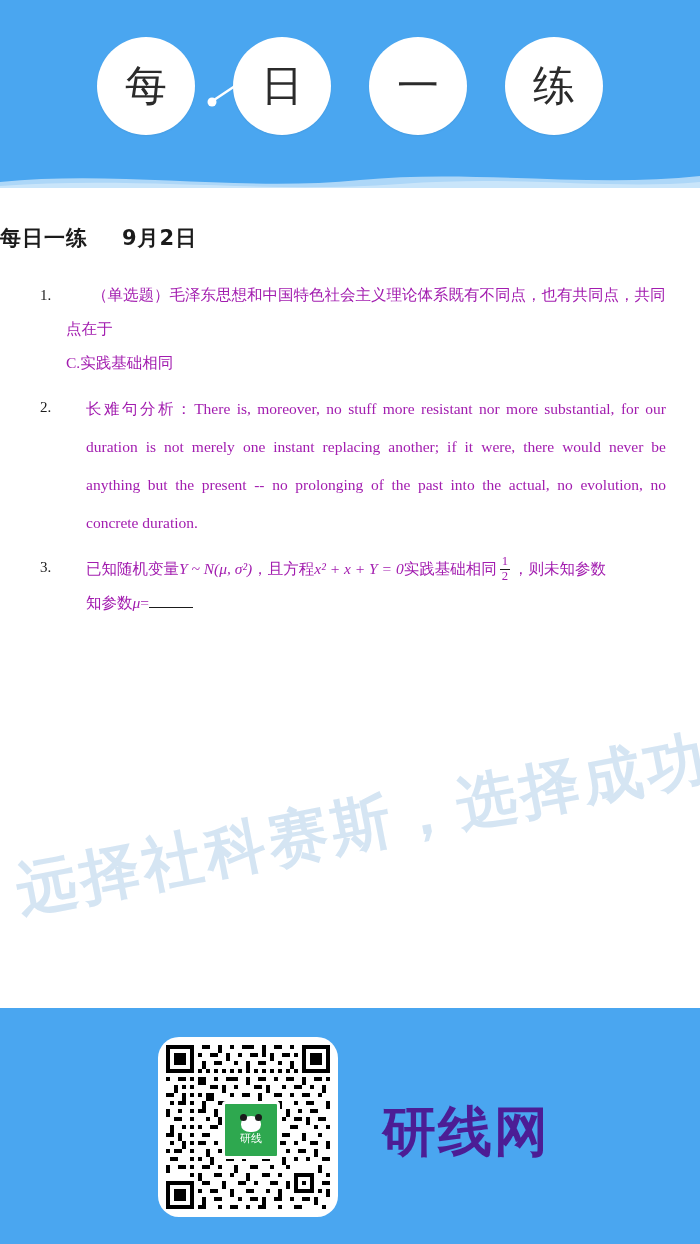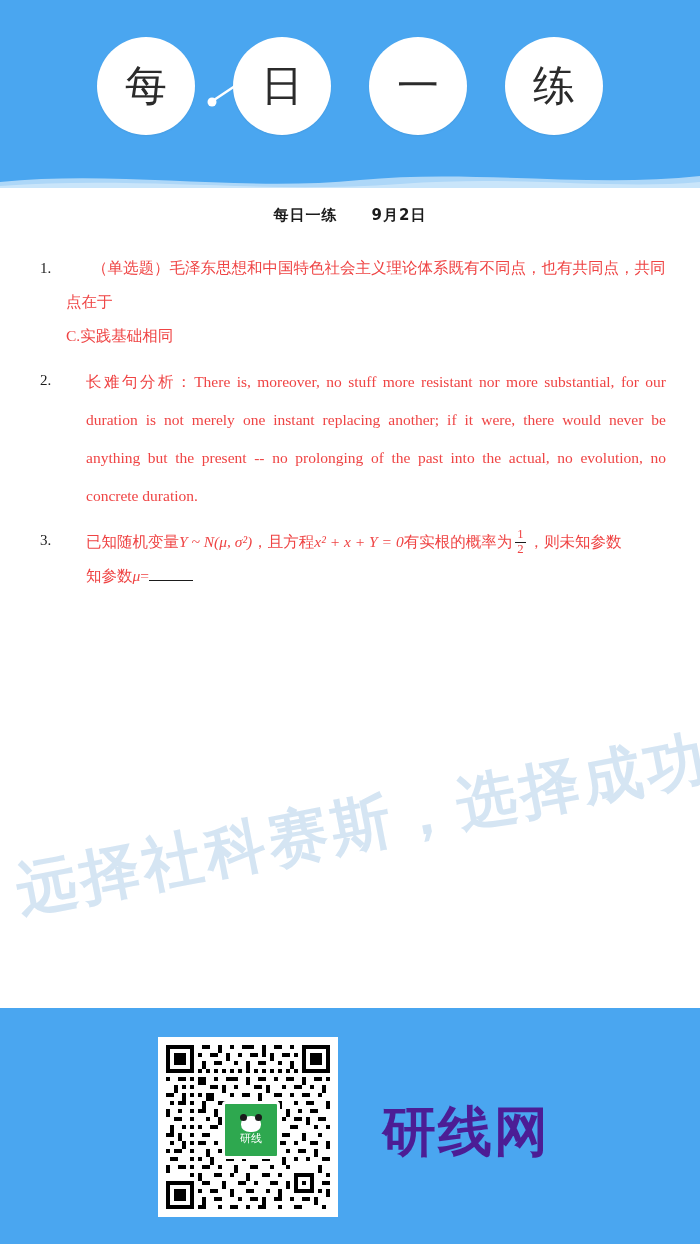--- a/index.html
+++ b/index.html
@@ -71,26 +71,26 @@
 
   
   .content {
     position: relative;
     width: 700px;
     height: 820px;
     background: #ffffff;
     overflow: hidden;
   }
   .doc-title {
-    text-align: center;
+    text-align: left;
     font-family: "DejaVu Sans", sans-serif;
     font-weight: bold;
-    font-size: 15px;
+    font-size: 21px;
     color: #1b1b1b;
-    padding-top: 18px;
+    padding-top: 36px;
     letter-spacing: 1px;
   }
   .doc-title .date-part {
     margin-left: 34px;
     font-weight: bold;
   }
 
   .q-list {
     margin-top: 26px;
     padding: 0 34px 0 40px;
@@ -104,21 +104,21 @@
     width: 26px;
     flex: 0 0 26px;
     font-size: 15px;
     color: #1b1b1b;
     line-height: 34px;
     font-family: "Liberation Serif", serif;
   }
   .q-body {
     flex: 1 1 auto;
     font-size: 15.5px;
-    color: #ef4444;
+    color: #a21caf;
     line-height: 34px;
   }
   .q-stem {
     text-indent: 0;
   }
   .q-stem .indent {
     display: inline-block;
     width: 26px;
   }
   .q-option {
@@ -187,20 +187,21 @@
     position: absolute;
     left: 158px;
     top: 29px;
     width: 180px;
     height: 180px;
     background: #ffffff;
     padding: 0;
     display: flex;
     align-items: center;
     justify-content: center;
+    border-radius: 21px;
   }
   .qr-inner {
     position: relative;
     width: 164px;
     height: 164px;
   }
   .qr-logo {
     position: absolute;
     left: 56px;
     top: 56px;
@@ -298,21 +299,21 @@
         <div class="q-body q-para">
           <span>长难句分析：</span><span class="latin">There is, moreover, no stuff more resistant nor more substantial, for our duration is not merely one instant replacing another; if it were, there would never be anything but the present -- no prolonging of the past into the actual, no evolution, no concrete duration.</span>
         </div>
       </div>
 
       <div class="q-item" style="margin-top:6px;">
         <div class="q-num">3.</div>
         <div class="q-body">
           <div class="q-para">
             <span>已知随机变量</span><span class="mathvar">Y</span>
-            <span class="mathvar">~ N</span><span class="mathvar">(μ, σ²)</span><span>，且方程</span><span class="mathvar">x² + x + Y = 0</span><span>有实根的概率为</span><span class="frac"><span class="num">1</span><span class="den">2</span></span><span>，则未知参数</span>
+            <span class="mathvar">~ N</span><span class="mathvar">(μ, σ²)</span><span>，且方程</span><span class="mathvar">x² + x + Y = 0</span><span>实践基础相同</span><span class="frac"><span class="num">1</span><span class="den">2</span></span><span>，则未知参数</span>
           </div>
           <div class="q-para" style="margin-top:-4px;">
             <span>知参数</span><span class="mathvar">μ</span><span>=</span><span class="blank-line"></span>
           </div>
         </div>
       </div>
 
     </div>
 
     <div class="watermark">远择社科赛斯，选择成功</div>

